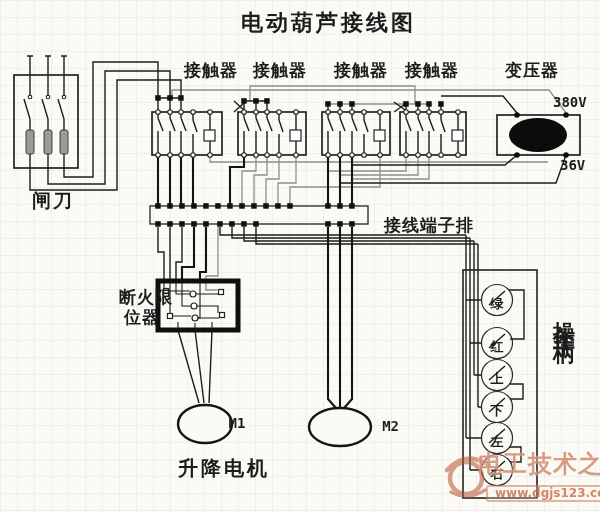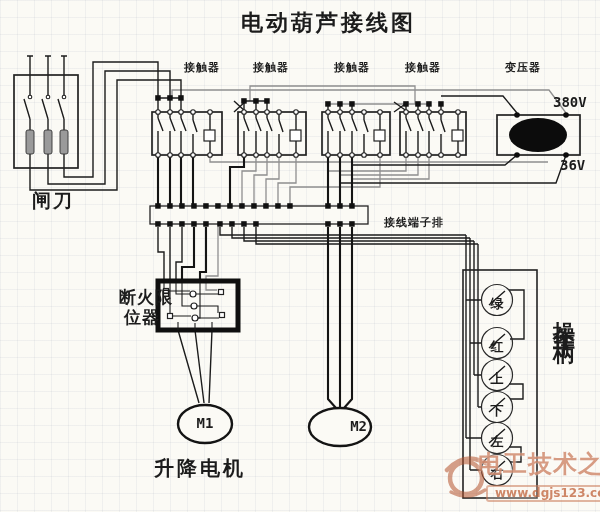--- a/index.html
+++ b/index.html
@@ -9,25 +9,25 @@
     background-image:
       linear-gradient(rgba(185,192,205,.18) 1px, transparent 1px),
       linear-gradient(90deg, rgba(185,192,205,.18) 1px, transparent 1px);
     background-size:17px 17px;
     font-family:"DejaVu Sans","Liberation Sans",sans-serif;
     color:#1c1c1c;
   }
   svg.wires{position:absolute;left:0;top:0;z-index:1;}
   .lbl{position:absolute;z-index:3;white-space:nowrap;font-weight:700;color:#1c1c1c;line-height:1.05;}
   .title{font-size:22px;letter-spacing:3px;}
-  .comp{font-size:11px;letter-spacing:1px;}
+  .comp{font-size:17px;letter-spacing:1px;}
   .volt{font-size:14px;font-family:"DejaVu Sans Mono","Liberation Mono",monospace;margin-left:36px;}
   .big{font-size:19px;letter-spacing:2px;}
-  .motorname{font-size:20px;letter-spacing:3px;}
-  .motorid{font-size:14px;width:30px;text-align:center;font-family:"DejaVu Sans Mono","Liberation Mono",monospace;}
+  .motorname{font-size:20px;letter-spacing:3px;margin-left:24px;}
+  .motorid{font-size:14px;width:30px;text-align:center;font-family:"DejaVu Sans Mono","Liberation Mono",monospace;margin-left:32px;}
   .limit{font-size:17px;letter-spacing:1px;padding-left:36px;}
   .vertical{writing-mode:vertical-rl;font-size:22px;letter-spacing:7px;}
   .btnchar{font-size:13px;width:16px;text-align:center;}
   .wm-site{font-size:24px;letter-spacing:1px;color:rgba(191,96,56,.62);text-shadow:0 0 2px rgba(255,255,255,.9);}
   .wm-url{font-size:12px;color:rgba(191,96,56,.75);border:2px solid rgba(191,96,56,.45);border-radius:3px;padding:0 7px;background:rgba(255,246,240,.25);}
 </style>
 </head>
 <body>
 
 <div class="stage">

